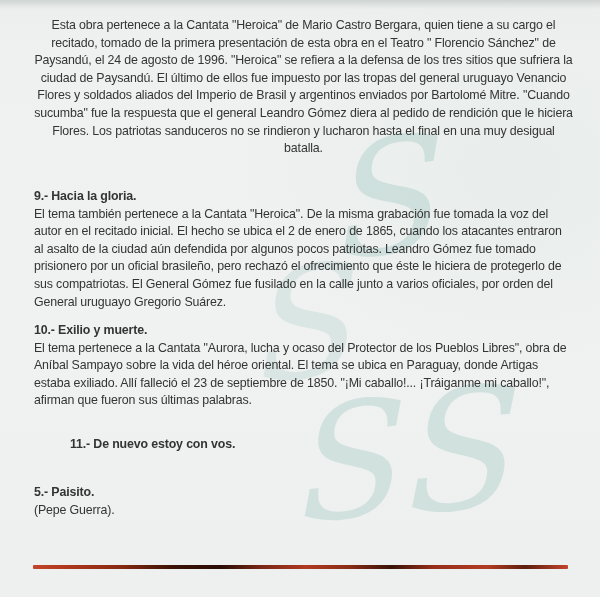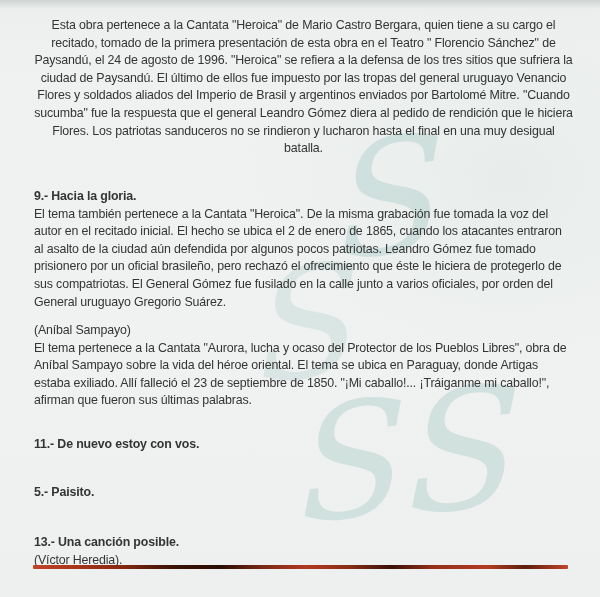--- a/index.html
+++ b/index.html
@@ -40,21 +40,21 @@
     position: absolute;
     left: 34px; right: 27px;
     color: #343434;
     font-size: 12.4px;
     line-height: 17.6px;
     letter-spacing: -0.15px;
   }
   .blk-intro { top: 17px; text-align: center; }
   .blk-s9  { top: 188px; }
   .blk-s10 { top: 322px; }
-  .blk-s11 { top: 436px; }
+  .blk-s11 { top: 436px; margin-left: 36px; }
   .blk-s12 { top: 484px; }
   .blk-s13 { top: 534px; }
   .heading { font-weight: 700; }
   .body-text:empty { display: none; }
   .divider {
     position: absolute;
     top: 565px; left: 33px;
     width: 535px; height: 4px;
     border-radius: 1px;
     background: linear-gradient(90deg,
@@ -80,35 +80,31 @@
   <div class="content-block blk-intro">
     <div class="body-text">Esta obra pertenece a la Cantata "Heroica" de Mario Castro Bergara, quien tiene a su cargo el recitado, tomado de la primera presentación de esta obra en el Teatro " Florencio Sánchez" de Paysandú, el 24 de agosto de 1996. "Heroica" se refiera a la defensa de los tres sitios que sufriera la ciudad de Paysandú. El último de ellos fue impuesto por las tropas del general uruguayo Venancio Flores y soldados aliados del Imperio de Brasil y argentinos enviados por Bartolomé Mitre. "Cuando sucumba" fue la respuesta que el general Leandro Gómez diera al pedido de rendición que le hiciera Flores. Los patriotas sanduceros no se rindieron y lucharon hasta el final en una muy desigual batalla.</div>
   </div>
 
   <div class="content-block blk-s9">
     <div class="heading">9.- Hacia la gloria.</div>
     <div class="body-text">El tema también pertenece a la Cantata "Heroica". De la misma grabación fue tomada la voz del autor en el recitado inicial. El hecho se ubica el 2 de enero de 1865, cuando los atacantes entraron al asalto de la ciudad aún defendida por algunos pocos patriotas. Leandro Gómez fue tomado prisionero por un oficial brasileño, pero rechazó el ofrecimiento que éste le hiciera de protegerlo de sus compatriotas. El General Gómez fue fusilado en la calle junto a varios oficiales, por orden del General uruguayo Gregorio Suárez.</div>
   </div>
 
   <div class="content-block blk-s10">
-    <div class="credit">(Aníbal Sampayo)</div>
+    <div class="heading">10.- Exilio y muerte.</div>
     <div class="body-text">El tema pertenece a la Cantata "Aurora, lucha y ocaso del Protector de los Pueblos Libres", obra de Aníbal Sampayo sobre la vida del héroe oriental. El tema se ubica en Paraguay, donde Artigas estaba exiliado. Allí falleció el 23 de septiembre de 1850. "¡Mi caballo!... ¡Tráiganme mi caballo!", afirman que fueron sus últimas palabras.</div>
   </div>
 
   <div class="content-block blk-s11">
     <div class="heading">11.- De nuevo estoy con vos.</div>
 
   </div>
 
   <div class="content-block blk-s12">
     <div class="heading">5.- Paisito.</div>
+    <div class="credit">(Pepe Guerra).</div>
 
   </div>
 
-  <div class="content-block blk-s13">
-    <div class="heading">13.- Una canción posible.</div>
-    <div class="credit">(Víctor Heredia).</div>
-
-  </div>
 
   <div class="divider"></div>
 
 </div>
 
 </body></html>

